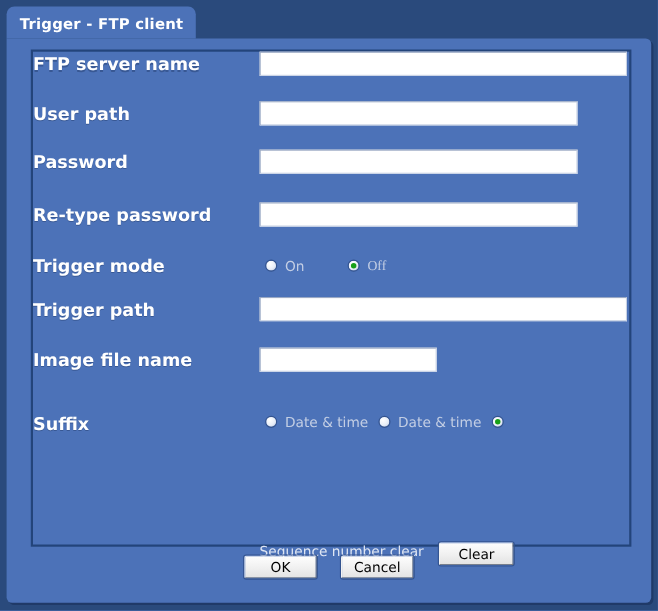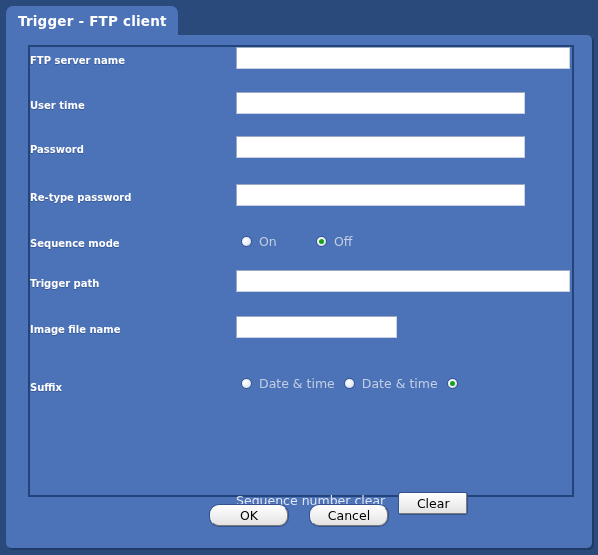--- a/index.html
+++ b/index.html
@@ -64,21 +64,21 @@
   
   .form-row {
     position: absolute;
     display: flex;
     align-items: center;
     left: 0;
     width: 100%;
   }
   .row-label {
     color: #ffffff;
-    font-size: 10px;
+    font-size: 16px;
     font-weight: bold;
     text-align: right;
     white-space: nowrap;
     text-shadow: 0 1px 0 rgba(20,40,80,0.35);
   }
   .text-input {
     background: #ffffff;
     border: 1px solid #c8d2e4;
     border-top-color: #9aa9c4;
     border-left-color: #9aa9c4;
@@ -167,23 +167,22 @@
   #button-bar {
     position: absolute;
     left: 0;
     top: 470px;
     width: 586px;
     display: flex;
     justify-content: center;
     gap: 22px;
   }
   #ok-button, #cancel-button {
-    width: 78px;
+    width: 66px;
     height: 21px;
-    border-radius: 9px;
   }
 </style>
 </head>
 <body>
 
 <div id="title-tab">
   <span class="title-text">Trigger - FTP client</span>
 </div>
 
 <div id="dialog-panel">
@@ -192,48 +191,48 @@
 
     <div class="form-row" style="top:11px;">
       <div class="label-col">
         <span class="row-label">FTP server name</span>
       </div>
       <input class="text-input" type="text" style="position: absolute; left: 206px; width: 334px;" placeholder="">
     </div>
 
     <div class="form-row" style="top:56px;">
       <div class="label-col">
-        <span class="row-label">User time</span>
+        <span class="row-label">User path</span>
       </div>
       <input class="text-input" type="text" style="position: absolute; left: 206px; width: 289px;" placeholder="">
     </div>
 
     <div class="form-row" style="top:100px;">
       <div class="label-col">
         <span class="row-label">Password</span>
       </div>
       <input class="text-input" type="password" style="position: absolute; left: 206px; width: 289px;" placeholder="">
     </div>
 
     <div class="form-row" style="top:148px;">
       <div class="label-col">
         <span class="row-label">Re-type password</span>
       </div>
       <input class="text-input" type="password" style="position: absolute; left: 206px; width: 289px;" placeholder="">
     </div>
 
     <div class="form-row" style="top:194px;">
       <div class="label-col">
-        <span class="row-label">Sequence mode</span>
+        <span class="row-label">Trigger mode</span>
       </div>
       <div class="radio-item" style="position:absolute;left:211px;">
         <span class="radio-dot"></span>
         <span class="radio-label">On</span>
       </div>
-      <div class="radio-item" style="position:absolute;left:286px;">
+      <div class="radio-item" style="position:absolute;left:286px;font-family:Liberation Serif, serif;">
         <span class="radio-dot checked"></span>
         <span class="radio-label">Off</span>
       </div>
     </div>
 
     <div class="form-row" style="top:234px;">
       <div class="label-col">
         <span class="row-label">Trigger path</span>
       </div>
       <input class="text-input" type="text" style="position: absolute; left: 206px; width: 334px;" placeholder="">

